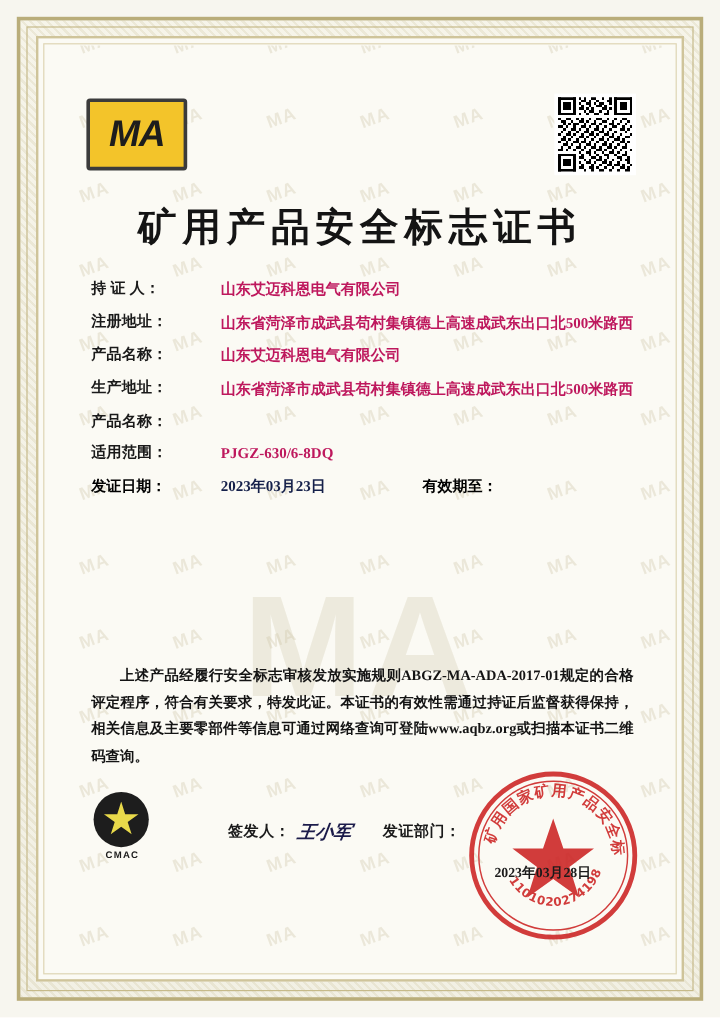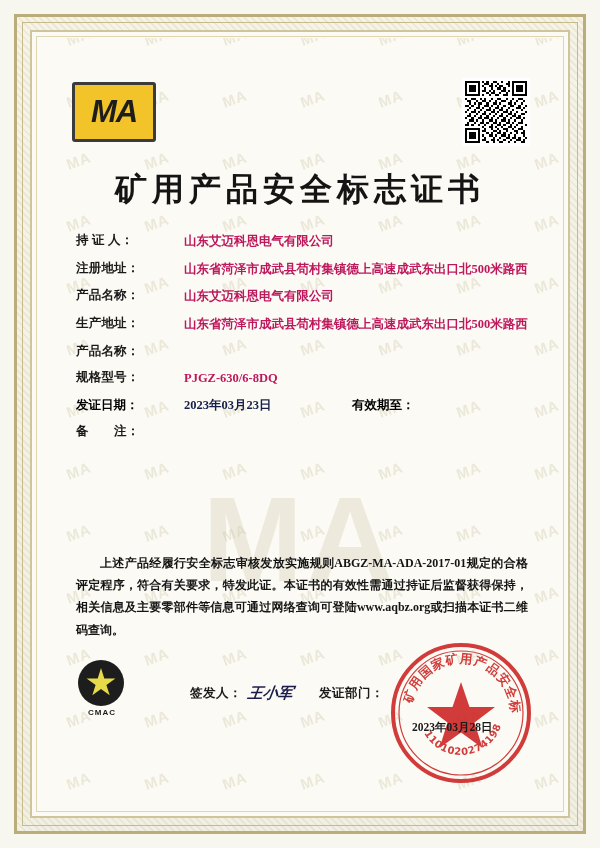--- a/index.html
+++ b/index.html
@@ -662,36 +662,32 @@
       <div class="row">
         <div class="k">生产地址：</div>
         <div class="v">山东省菏泽市成武县苟村集镇德上高速成武东出口北500米路西</div>
       </div>
 
       <div class="row">
         <div class="k">产品名称：</div>
       </div>
 
       <div class="row">
-        <div class="k">规格型号：</div>
+        <div class="k">适用范围：</div>
         <div class="v mono">PJGZ-630/6-8DQ</div>
       </div>
 
 
 
       <div class="row-dual">
         <div class="k">发证日期：</div>
         <div class="v1">2023年03月23日</div>
         <div class="k2">有效期至：</div>
       </div>
 
-      <div class="row">
-        <div class="k">备　　注：</div>
-        <div class="v"></div>
-      </div>
 
     </div>
 
     <div class="para">上述产品经履行安全标志审核发放实施规则ABGZ-MA-ADA-2017-01规定的合格评定程序，符合有关要求，特发此证。本证书的有效性需通过持证后监督获得保持，相关信息及主要零部件等信息可通过网络查询可登陆www.aqbz.org或扫描本证书二维码查询。</div>
 
     <div class="cmac">
       <div class="cmac-badge"></div>
       <div class="cmac-text">CMAC</div>
     </div>
 

